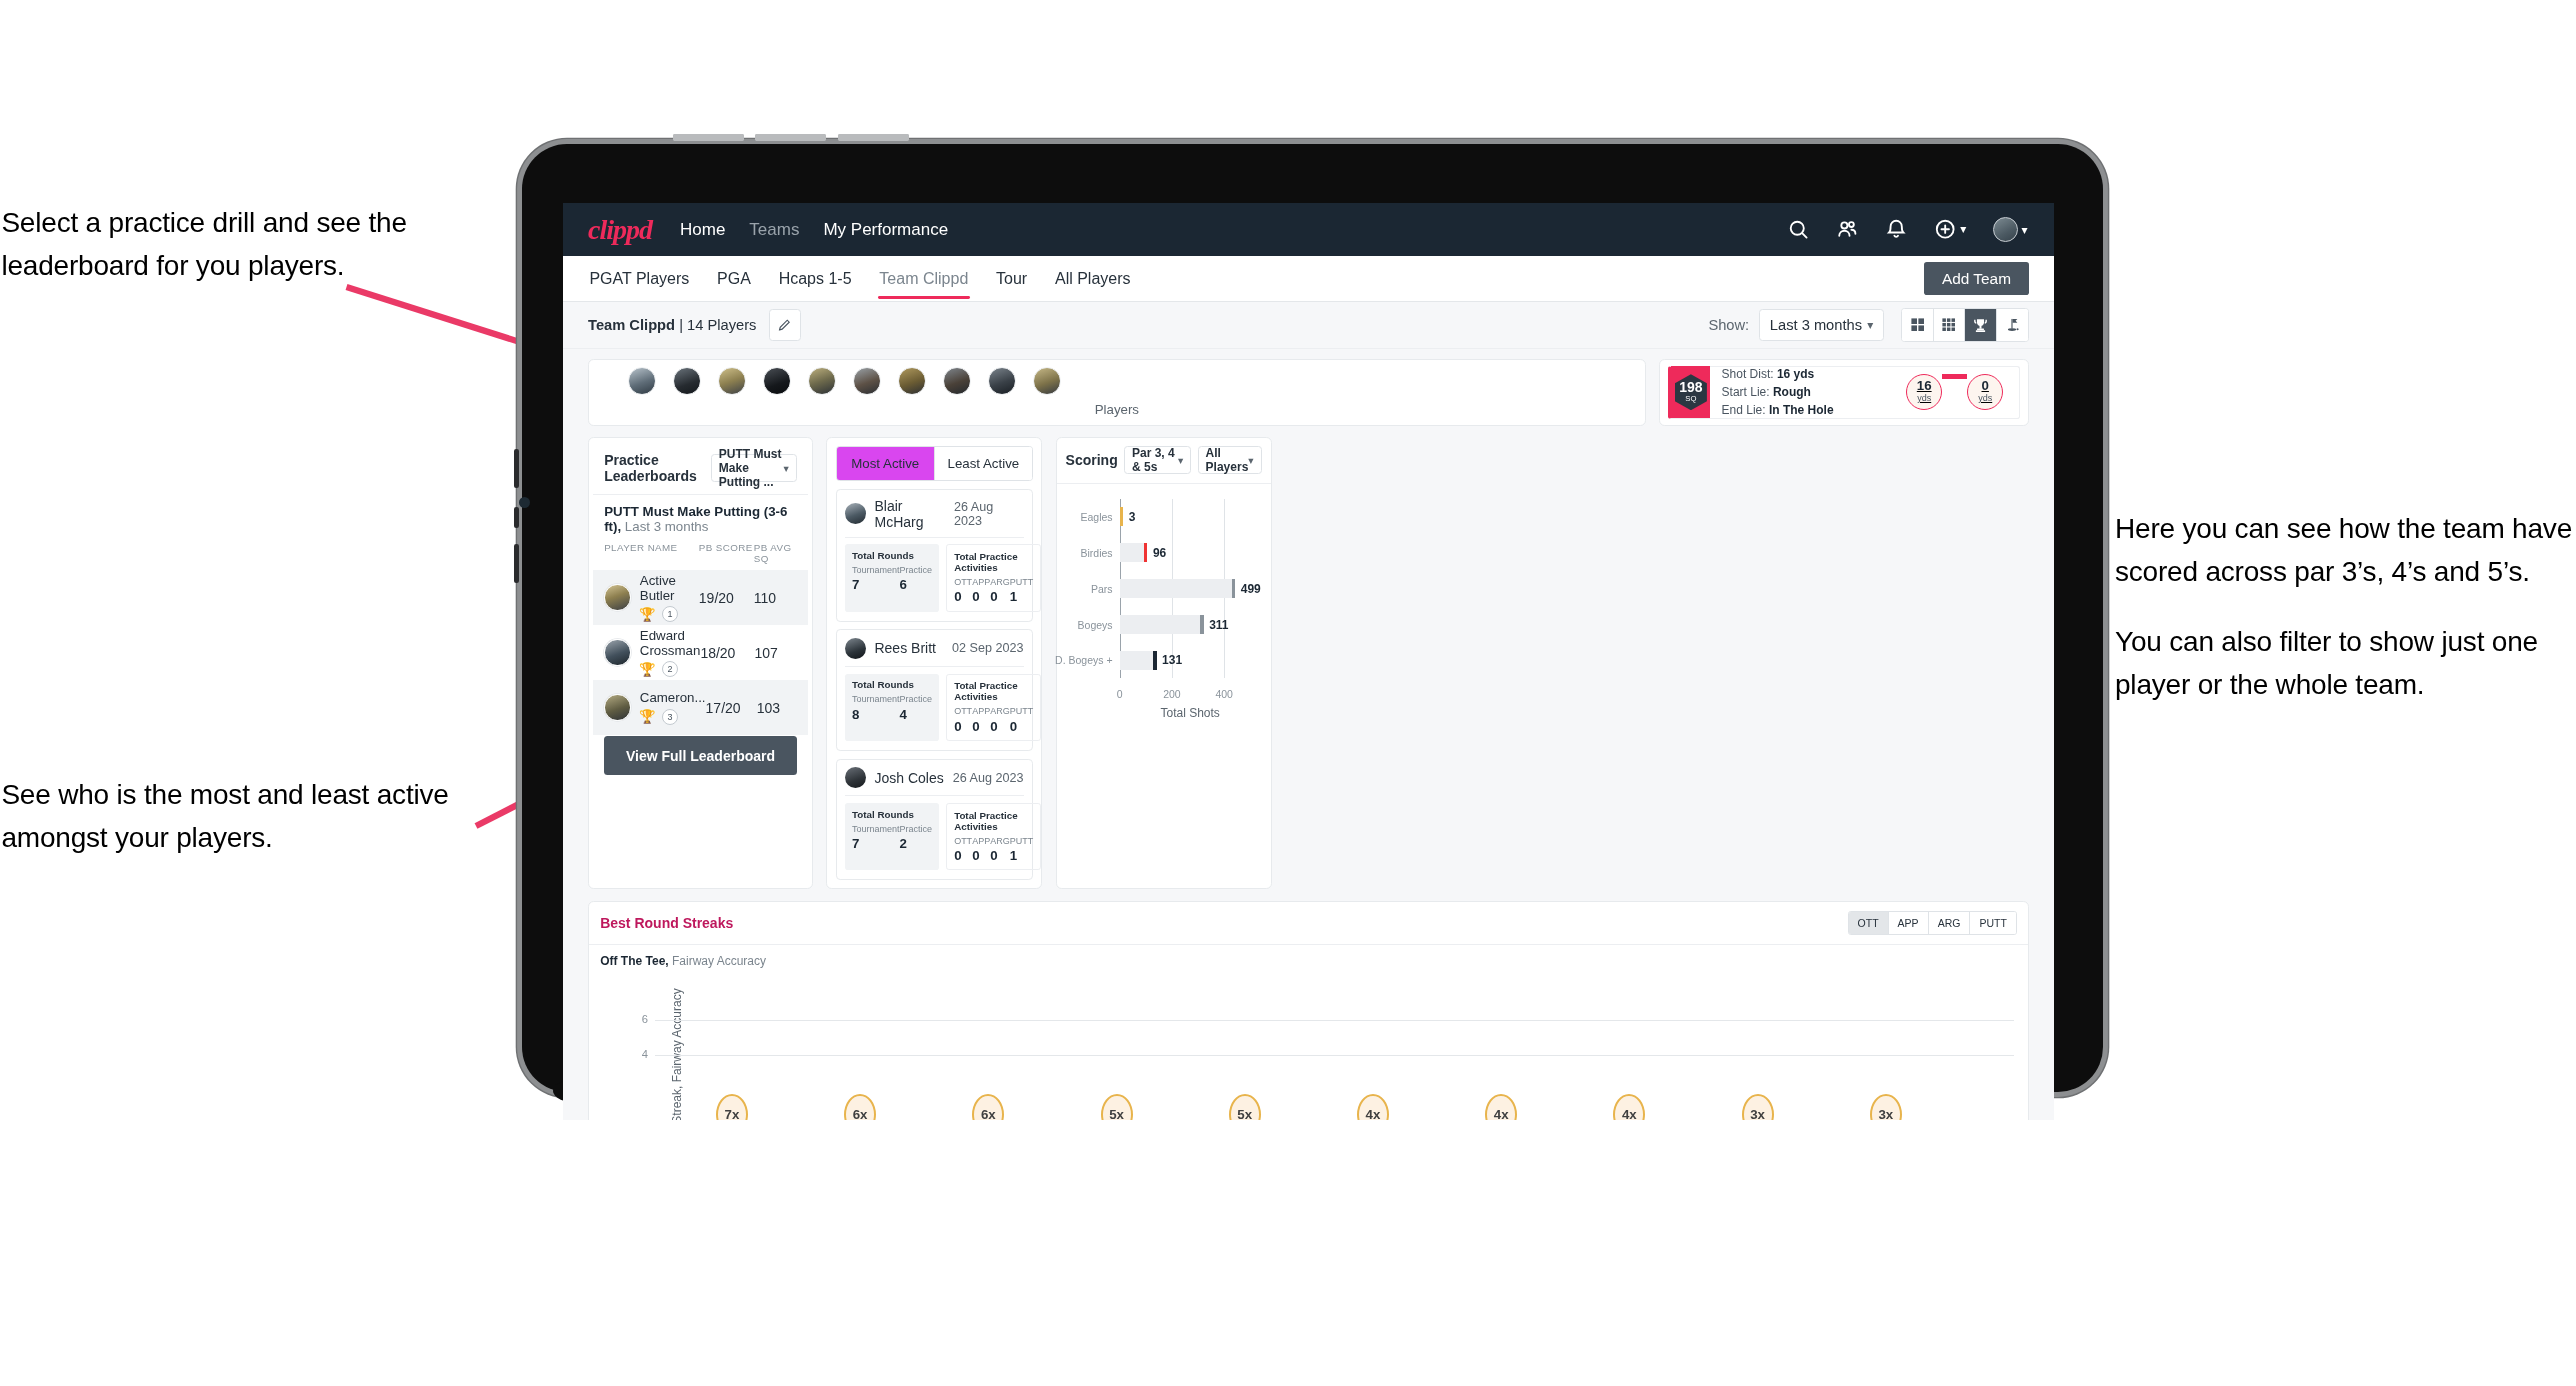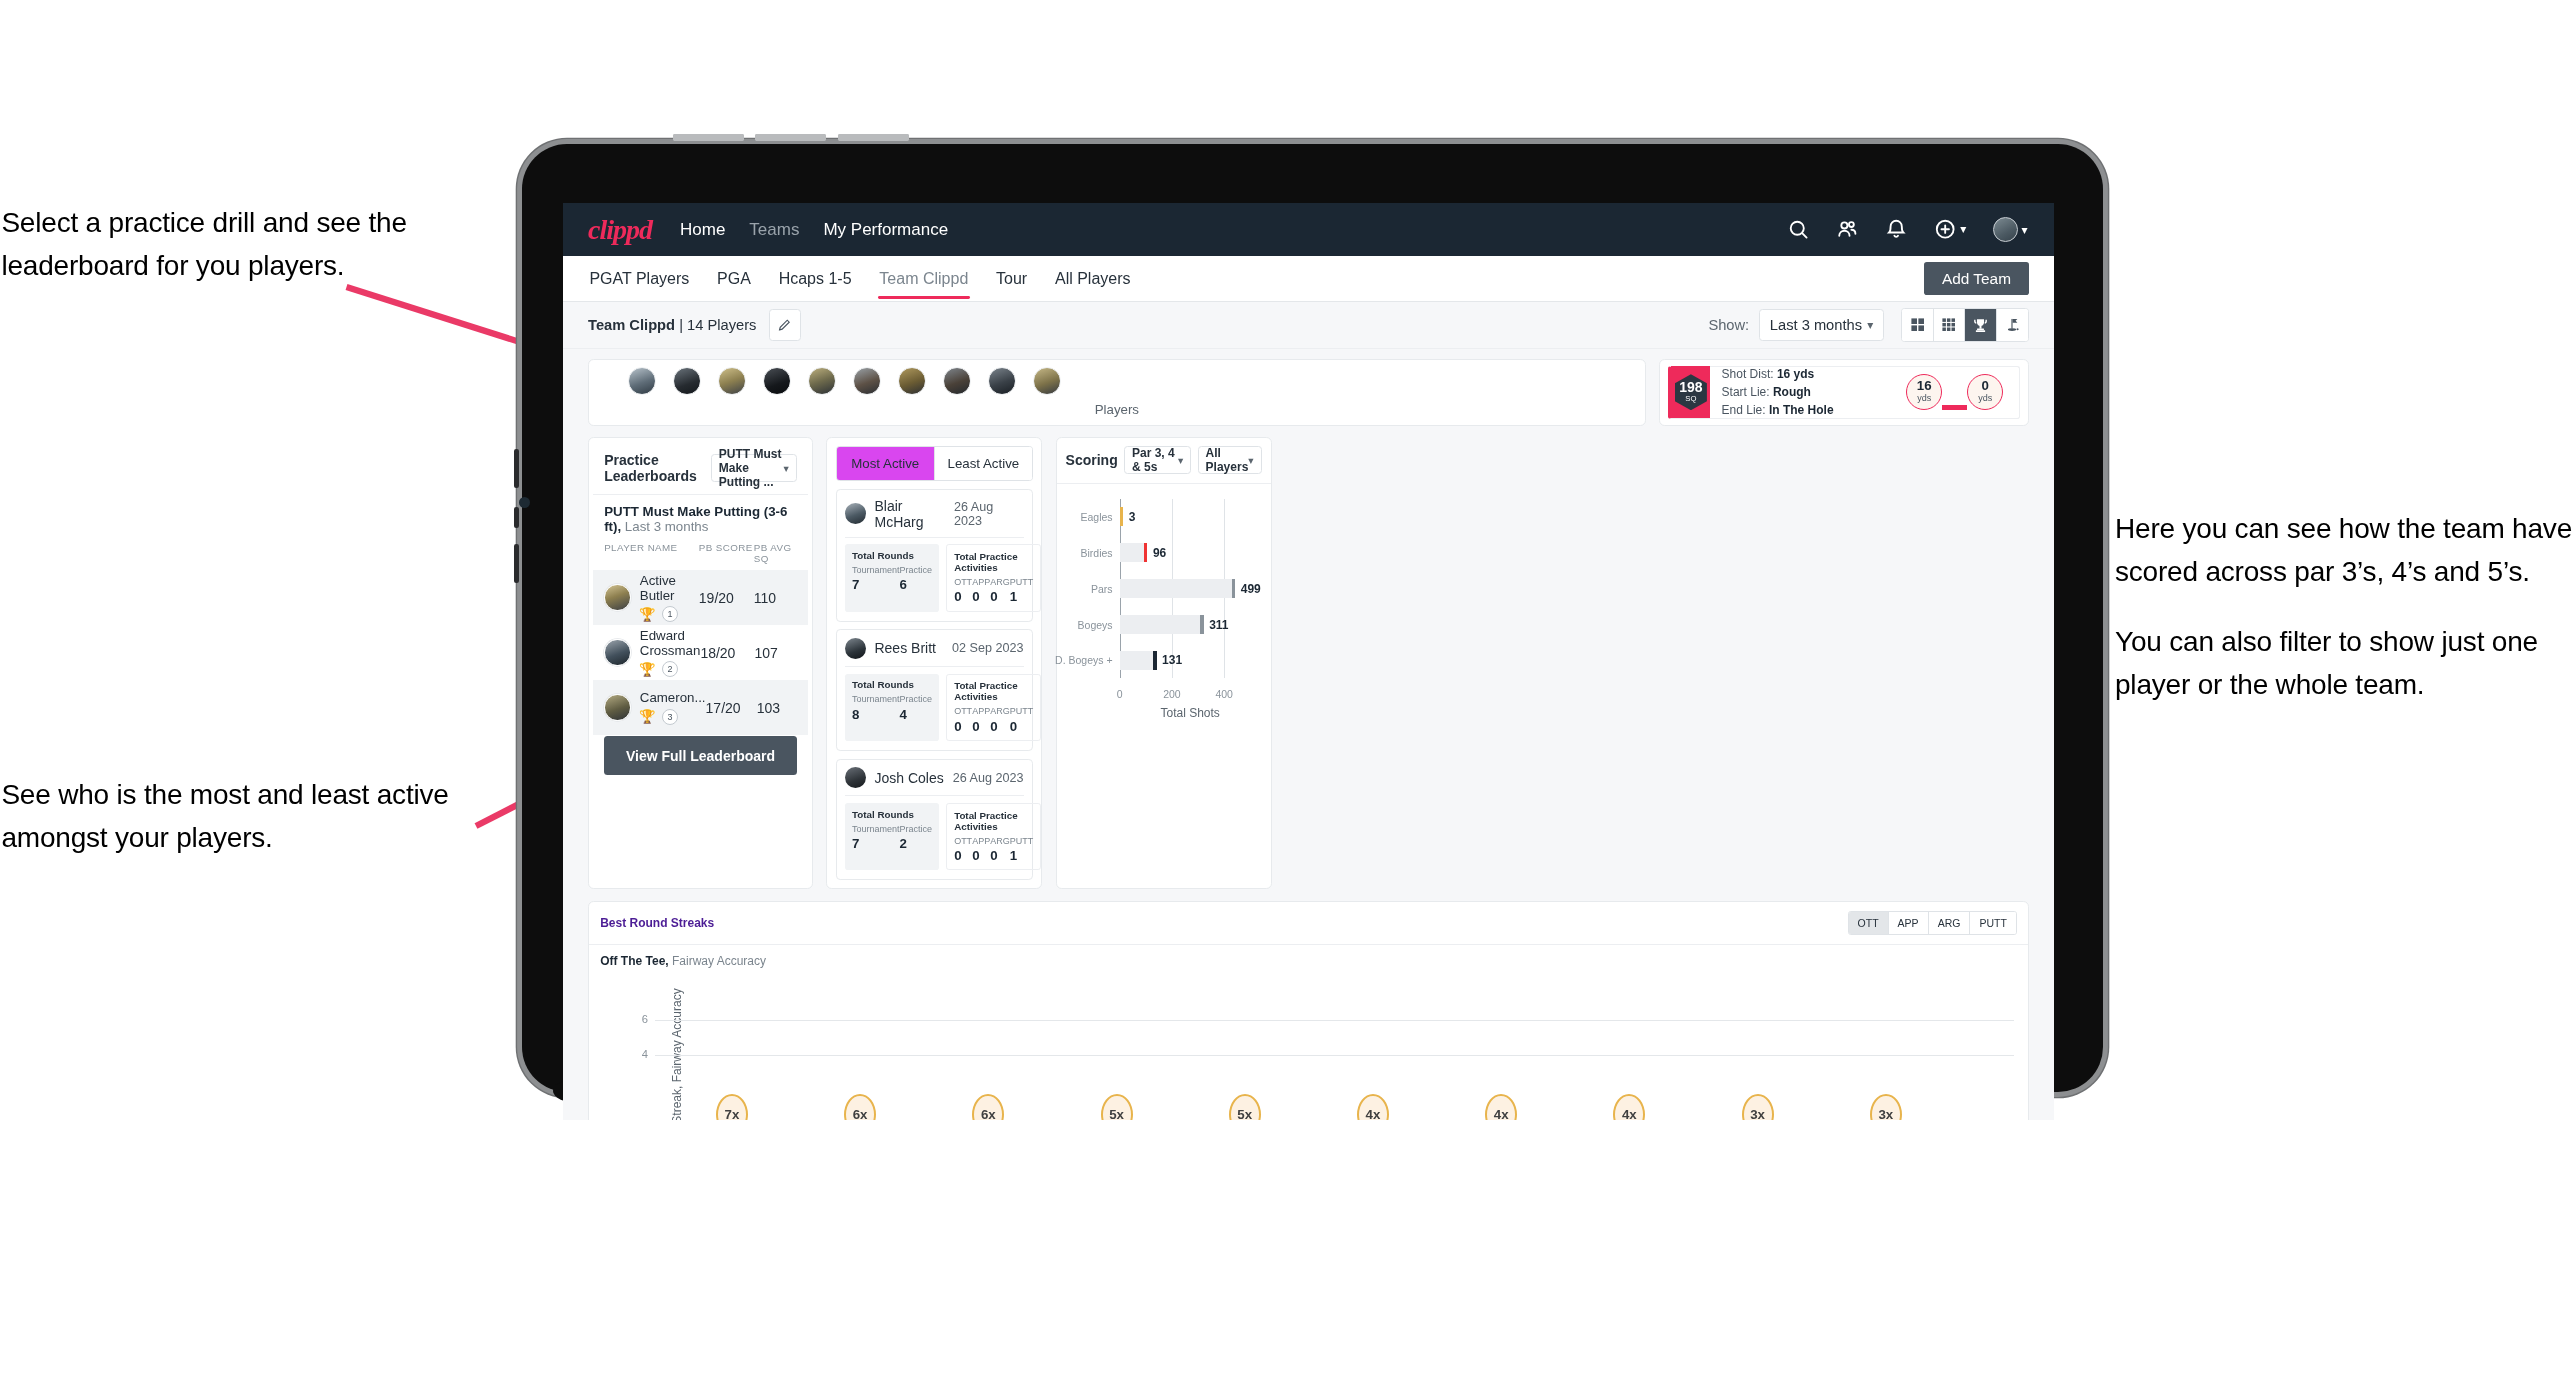--- a/index.html
+++ b/index.html
@@ -162,21 +162,21 @@
   }
   .hex {
     width: 32px; height: 36px; background: #2b3742;
     clip-path: polygon(50% 0%, 100% 25%, 100% 75%, 50% 100%, 0% 75%, 0% 25%);
     display: flex; flex-direction: column; align-items: center; justify-content: center;
   }
   .hex .n { color: #fff; font-size: 14px; font-weight: bold; line-height: 1; }
   .hex .u { color: #fff; font-size: 7.7px; line-height: 1.4; }
   .shot-lines { margin-left: 11.2px; font-size: 12px; color: #4a5560; line-height: 1.52; }
   .shot-lines b { color: #1b2733; }
-  .dist-vis { margin-left: auto; margin-right: 15.4px; display: flex; align-items: flex-end; }
+  .dist-vis { margin-left: auto; margin-right: 15.4px; display: flex; align-items: flex-start; text-decoration: underline; }
   .dist-c {
     width: 36px; height: 36px; border-radius: 50%; border: 1.4px solid #ee2a5b;
     background: #fdf5ef; display: flex; flex-direction: column;
     align-items: center; justify-content: center;
   }
   .dist-c .n { font-size: 13.3px; font-weight: bold; color: #1b2733; line-height:1; }
   .dist-c .u { font-size: 9px; color: #4a5560; line-height: 1.5; }
   .dist-bar { width: 25px; height: 4.9px; background: #ee2a5b; }
 
   
@@ -268,21 +268,21 @@
   .bar-cap { width: 3.5px; height: 100%; }
   .barval { font-size: 12px; font-weight: bold; color: #1b2733; margin-left: 5.6px; white-space: nowrap; }
   .ylab { position: absolute; right: calc(100% + 7px); font-size: 10.5px; color: #8a939b; white-space: nowrap; }
   .xtick { position: absolute; top: 100%; margin-top: 9.8px; font-size: 10.5px; color: #8a939b; transform: translateX(-50%); }
   .xaxis-title { position: absolute; left: 0; right: 0; top: 100%; margin-top: 28px; text-align: center; font-size: 12px; color: #5b656e; }
 
   
   .streaks { margin-top: 11.2px; }
   .st-card { flex: 1; padding: 0; }
   .st-head { display: flex; align-items: center; padding: 9.8px 11.2px 8.4px 11.2px; }
-  .st-title { font-size: 12px; font-weight: bold; color: #4c1d95; }
+  .st-title { font-size: 14px; font-weight: bold; color: #be185d; }
   .st-seg { margin-left: auto; display: flex; border: 0.7px solid #dfe3e7; border-radius: 2.8px; overflow: hidden; }
   .st-seg div { padding: 4.9px 9px; font-size: 10.5px; color: #27313b; background: #fff; border-right: 0.7px solid #dfe3e7; }
   .st-seg div:last-child { border-right: none; }
   .st-seg div.on { background: #e3e6e9; }
   .st-sub { padding: 9.8px 11.2px 0 11.2px; font-size: 12px; color: #7b858e; }
   .st-sub b { color: #1b2733; }
   .st-plot { position: relative; height: 140px; margin: 18px 14px 0 66px; }
   .st-ylabel {
     position: absolute; left: -46px; top: 50%; transform: translateY(-50%) rotate(-90deg);
     transform-origin: center; font-size: 12px; color: #5b656e; white-space: nowrap;

